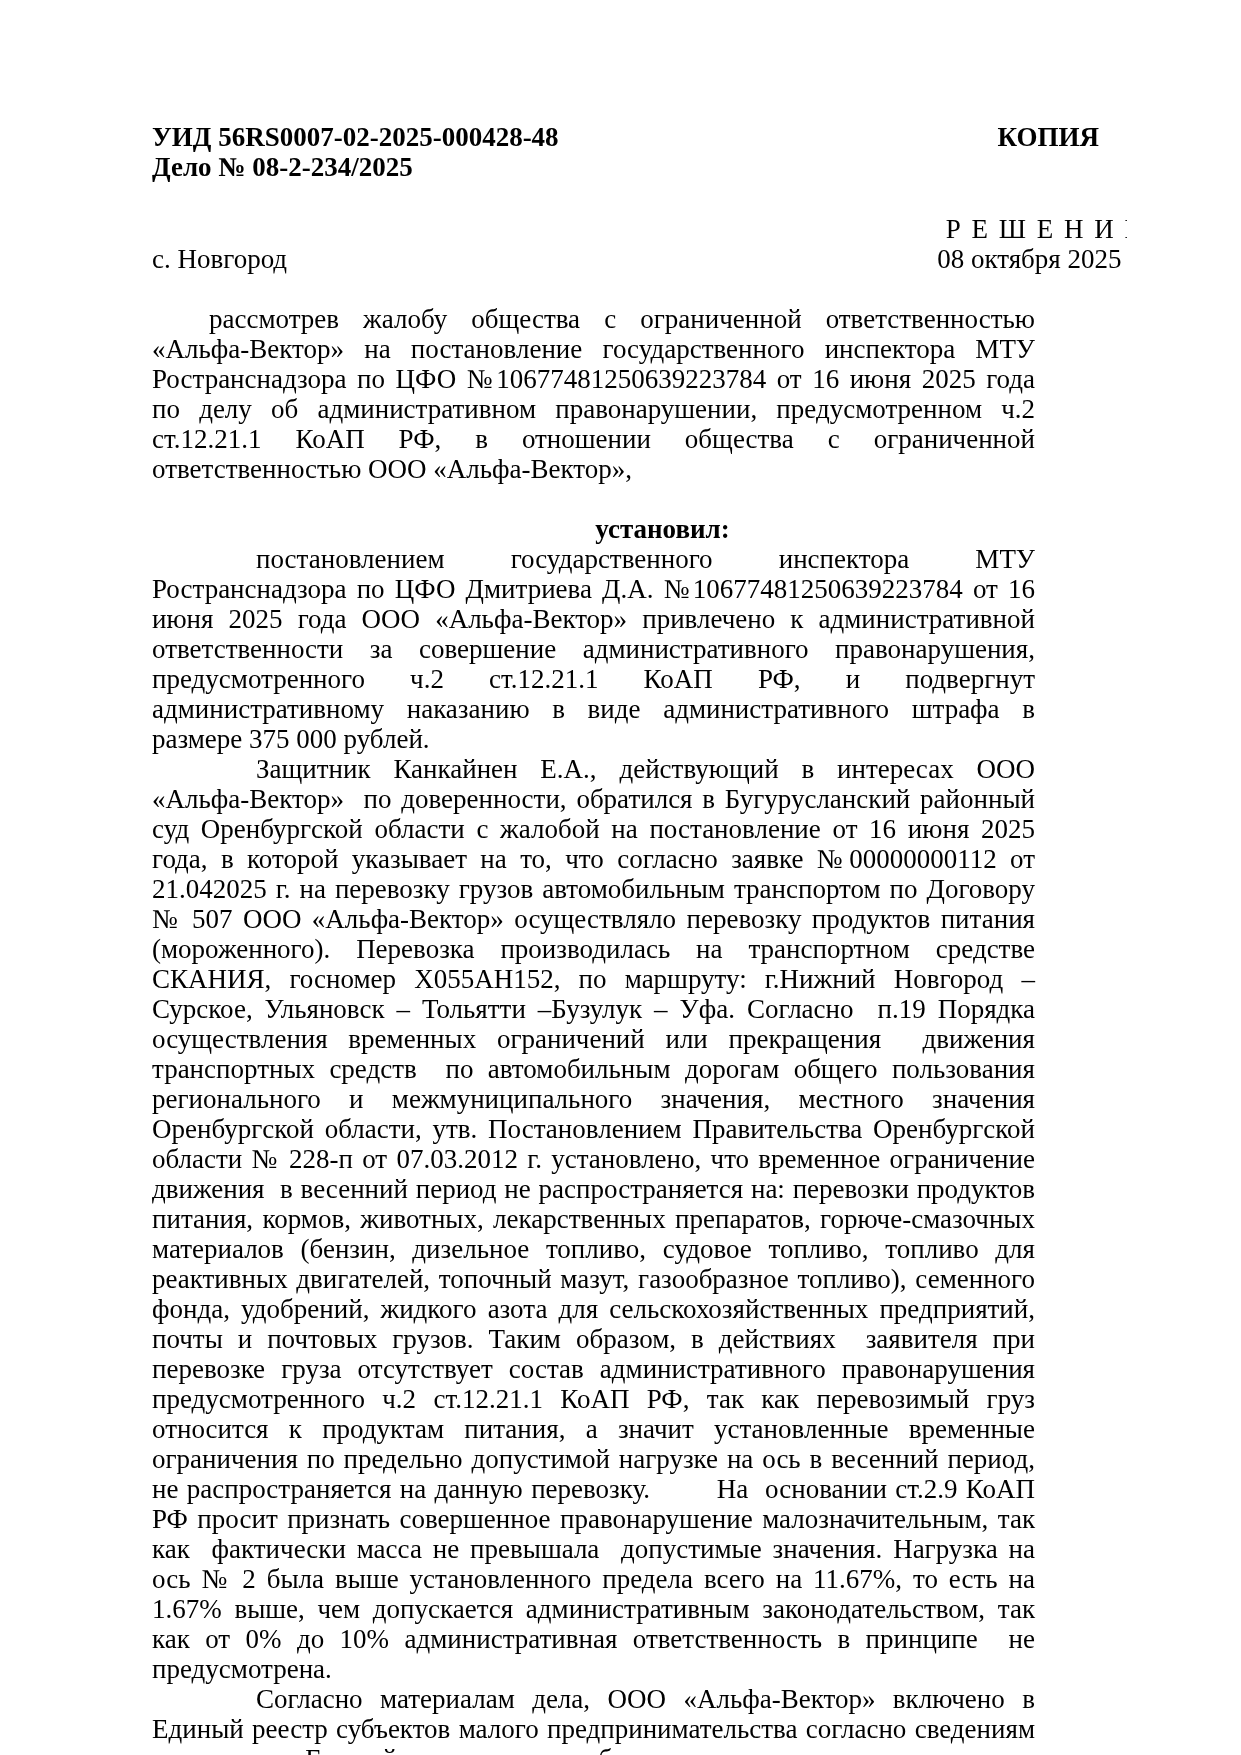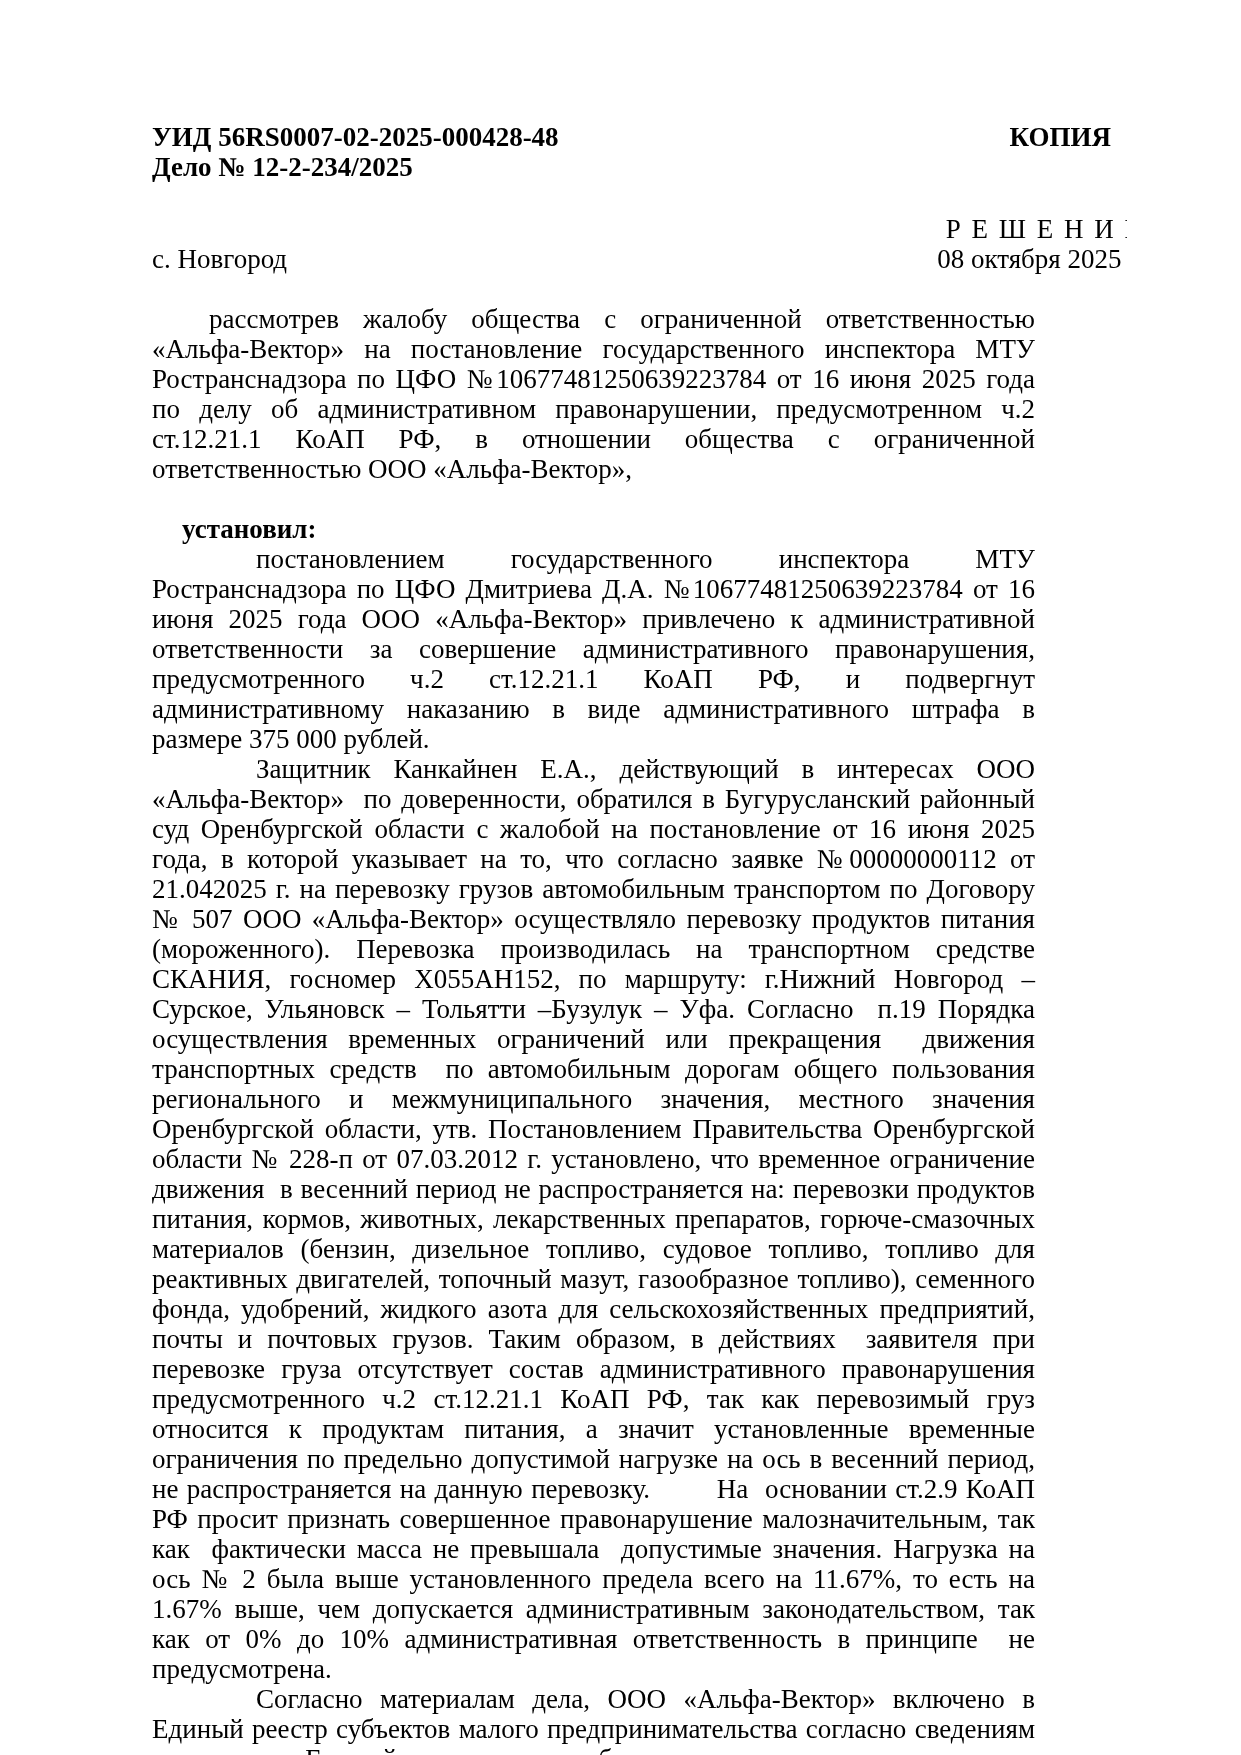--- a/index.html
+++ b/index.html
@@ -25,29 +25,30 @@
     font-size: 27px;
     line-height: 30px;
     color: #000000;
   }
   .row {
     display: flex;
     justify-content: space-between;
     align-items: baseline;
   }
   .bold { font-weight: bold; }
-  .copy-stamp { margin-right: 32px; }
+  .copy-stamp { margin-right: 44px; }
   .doc-title {
     text-align: right;
     font-weight: normal;
     letter-spacing: 2px;
     padding-left: 30px;
     margin-top: 32px;
   }
   .section-heading {
+    text-align: center;
     font-weight: bold;
     padding-left: 30px;
   }
   .spacer { height: 30px; }
   p.body {
     text-align: justify;
     margin-right: 108px;
   }
   .ind-a { text-indent: 57px; }
   .ind-b { text-indent: 104px; }
@@ -56,21 +57,21 @@
 <body>
 
 <div class="page">
   <div class="content">
 
     <div class="row bold">
       <span>УИД 56RS0007-02-2025-000428-48</span>
       <span class="copy-stamp">КОПИЯ</span>
     </div>
 
-    <div class="bold">Дело № 12-2-234/2025</div>
+    <div class="bold">Дело № 08-2-234/2025</div>
 
     <div class="doc-title">Р Е Ш Е Н И Е</div>
 
     <div class="row">
       <span>с. Новгород</span>
       <span>08 октября 2025 г.</span>
     </div>
 
     <div class="spacer"></div>
 

